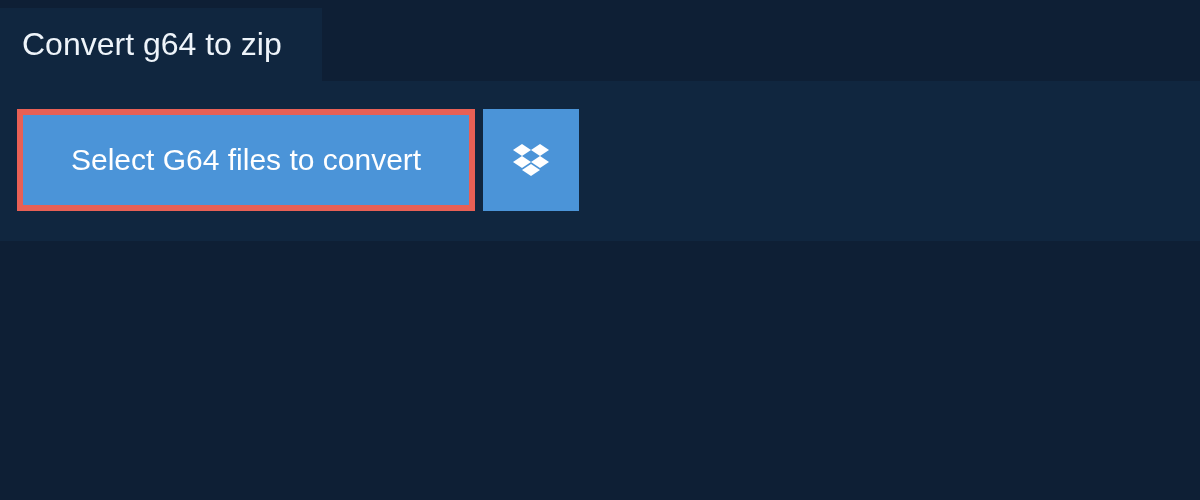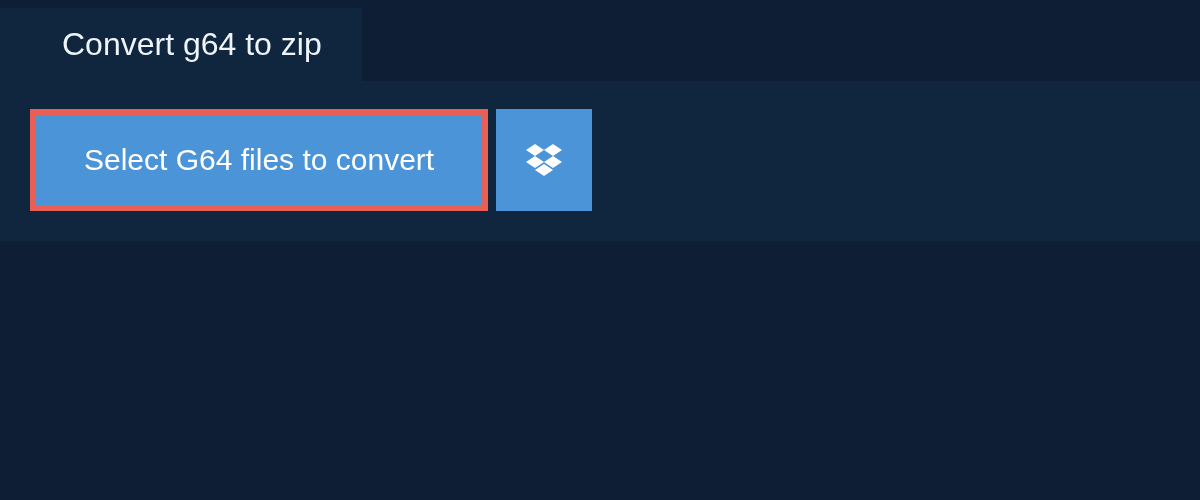--- a/index.html
+++ b/index.html
@@ -17,25 +17,24 @@
     .tab-container {
       background: #10263f;
       display: inline-block;
       padding: 18px 40px 18px 22px;
       margin-top: 8px;
     }
     .tab-title {
       color: #eef4fa;
       font-size: 32px;
       font-weight: 400;
-      margin-left: 40px;
     }
     .content-panel {
       background: #10263f;
-      padding: 28px 30px 30px 30px;
+      padding: 28px 30px 30px 17px;
       margin-top: 0;
     }
     .button-row {
       display: inline-flex;
       align-items: stretch;
       gap: 8px;
     }
     .select-button {
       background: #4b94d8;
       border: 6px solid #e86055;

